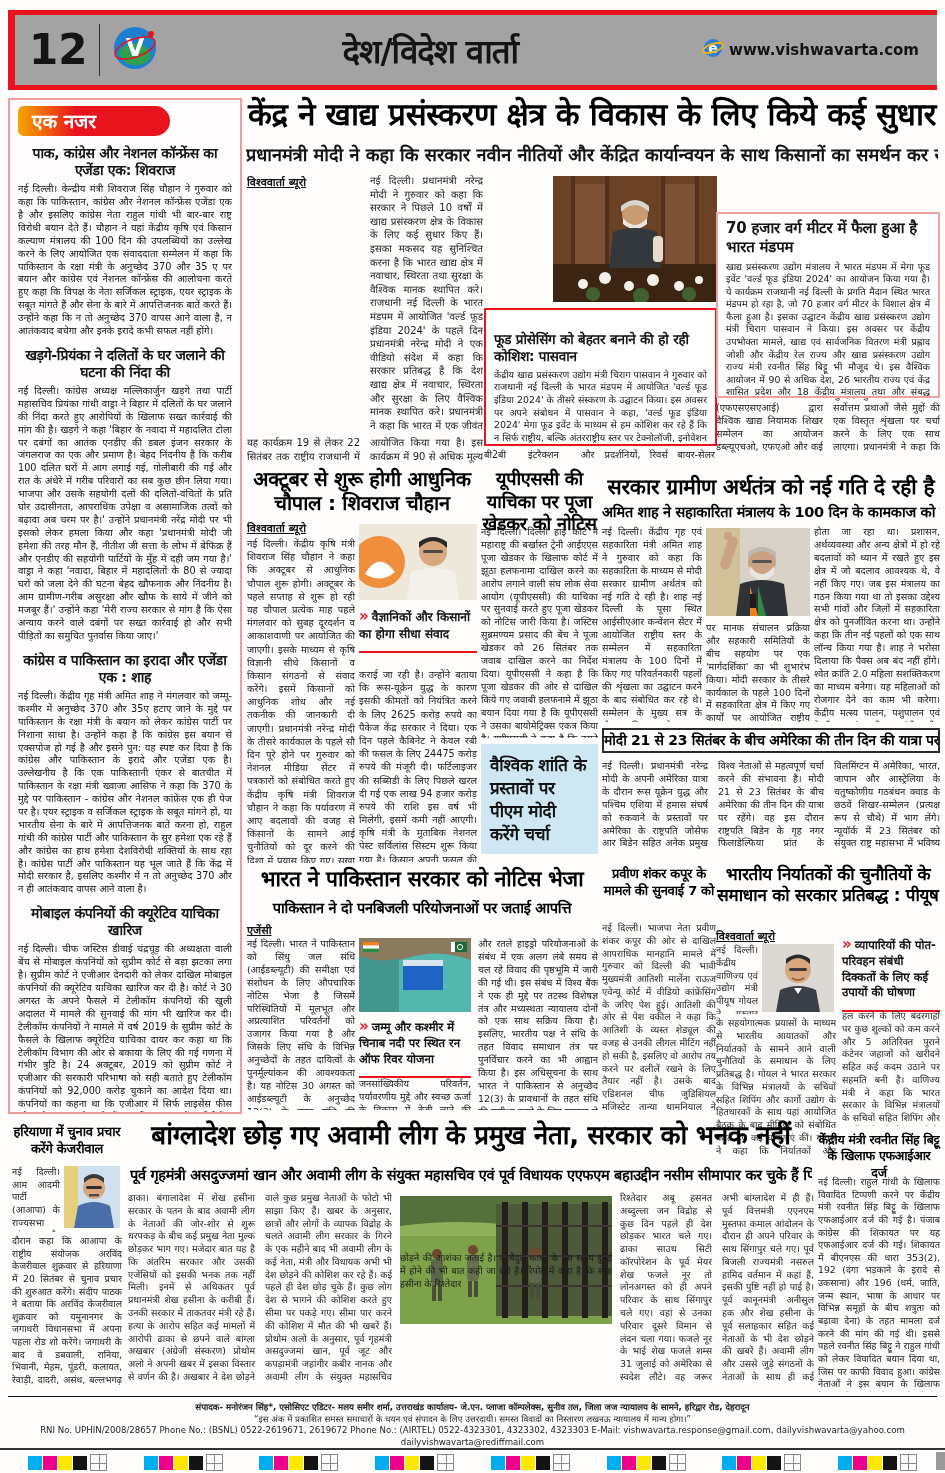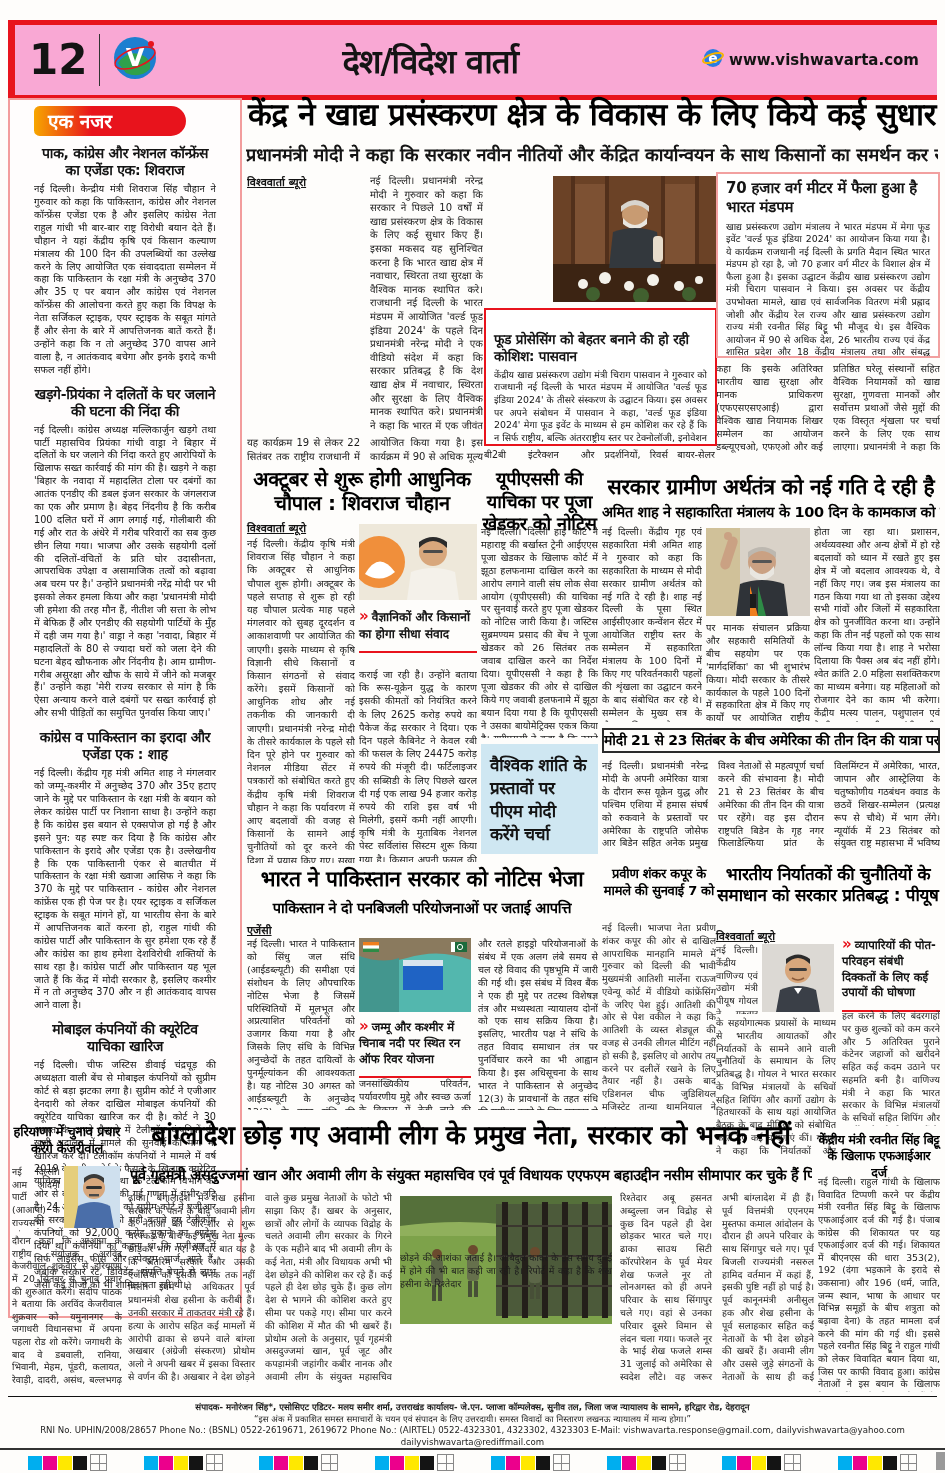--- a/index.html
+++ b/index.html
@@ -1,48 +1,48 @@
 <!DOCTYPE html>
 <html lang="hi"><head>
 <meta charset="utf-8">
 <style>
   html,body{margin:0;padding:0;background:#e9e9e9;}
   .page{position:relative;width:945px;height:1473px;background:#fefdfb;margin:0 auto;overflow:hidden;
         font-family:"DejaVu Sans","Liberation Sans",sans-serif;color:#141414;}
   .abs{position:absolute;}
   
-  .masthead{left:8px;top:20px;width:922px;height:70px;border-top:5px solid #e8131c;border-left:7px solid #e8131c;
-            border-bottom:5px solid #e8131c;display:flex;align-items:center;background:#f9a8d4;}
+  .masthead{left:8px;top:10px;width:922px;height:70px;border-top:5px solid #e8131c;border-left:7px solid #e8131c;
+            border-bottom:5px solid #e8131c;display:flex;align-items:center;background:#a3a3a3;}
   .pagenum{font-size:42px;font-weight:800;padding:0 12px 0 14px;line-height:1;}
   .mast-div{width:1px;height:52px;background:#333;margin-right:12px;}
   .logo-wrap{display:flex;align-items:center;gap:8px;}
   .paper-name{font-size:29px;font-weight:800;line-height:1;}
   .date-line{font-size:11px;font-weight:700;margin-top:4px;}
   .section-title{flex:1;text-align:center;font-size:33px;font-weight:800;letter-spacing:-1px;}
   .website{display:flex;align-items:center;gap:5px;font-size:15px;font-weight:800;padding-right:18px;}
   
   .hl{font-weight:800;color:#000;letter-spacing:-0.3px;}
   .center{text-align:center;}
   .body-txt{font-size:10px;line-height:1.36;text-align:justify;overflow:hidden;color:#1c1c1c;}
   .byline{font-size:11px;font-weight:800;text-decoration:underline;margin-bottom:3px;}
   .cols2{column-count:2;column-gap:10px;}
   .cols3{column-count:3;column-gap:10px;}
   
   .lead-hl{left:246px;top:92px;width:692px;font-size:31px;white-space:nowrap;overflow:hidden;}
   .lead-sub{left:246px;top:142px;width:692px;font-size:18px;font-weight:800;white-space:nowrap;overflow:hidden;}
   
-  .ek-box{left:8px;top:98px;width:234px;height:1220px;border:2px solid #f29d9d;padding:6px 24px;box-sizing:border-box;
+  .ek-box{left:8px;top:98px;width:234px;height:1016px;border:2px solid #f29d9d;padding:6px 8px;box-sizing:border-box;
           background:#fffdfd;overflow:hidden;}
   .ek-tab{width:152px;height:30px;background:linear-gradient(90deg,#f7a600 0%,#e8131c 38%);color:#fff;font-size:19px;
           font-weight:800;display:flex;align-items:center;padding-left:14px;border-radius:6px 16px 16px 6px;box-sizing:border-box;}
   .ek-art h3{font-size:14px;font-weight:800;margin:9px 0 4px;line-height:1.22;text-align:center;letter-spacing:-0.3px;}
   .ek-art p{margin:0;font-size:9.7px;line-height:1.33;text-align:justify;}
   
   .red-box{border:2px solid #e8131c;box-sizing:border-box;padding:21px 8px;overflow:hidden;}
-  .pink-box{border:2px solid #f2a0a0;box-sizing:border-box;padding:5px 8px;overflow:hidden;}
+  .pink-box{border:2px solid #f2a0a0;box-sizing:border-box;padding:5px 8px;overflow:hidden;margin-top:40px;}
   .blue-box{background:#cfe7f2;box-sizing:border-box;padding:10px 9px;overflow:hidden;}
   .box-hl{font-size:13.5px;font-weight:800;line-height:1.25;margin-bottom:4px;letter-spacing:-0.2px;}
   .box-body{font-size:9.4px;line-height:1.34;text-align:justify;}
   
   .pquote{font-size:12px;font-weight:800;line-height:1.35;border-bottom:2px solid #e8131c;padding-bottom:9px;}
   .pq-mark{color:#e8131c;font-size:15px;font-weight:800;margin-right:3px;}
   
   .photo{overflow:hidden;background:#ddd;}
   .photo svg{display:block;}
   

